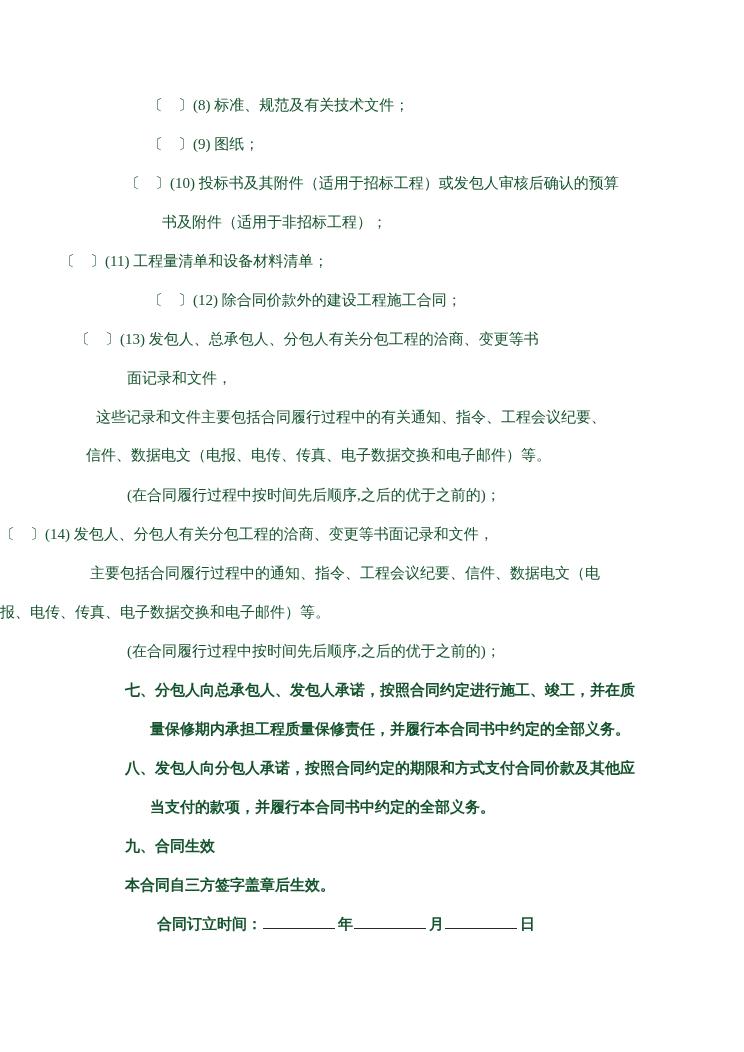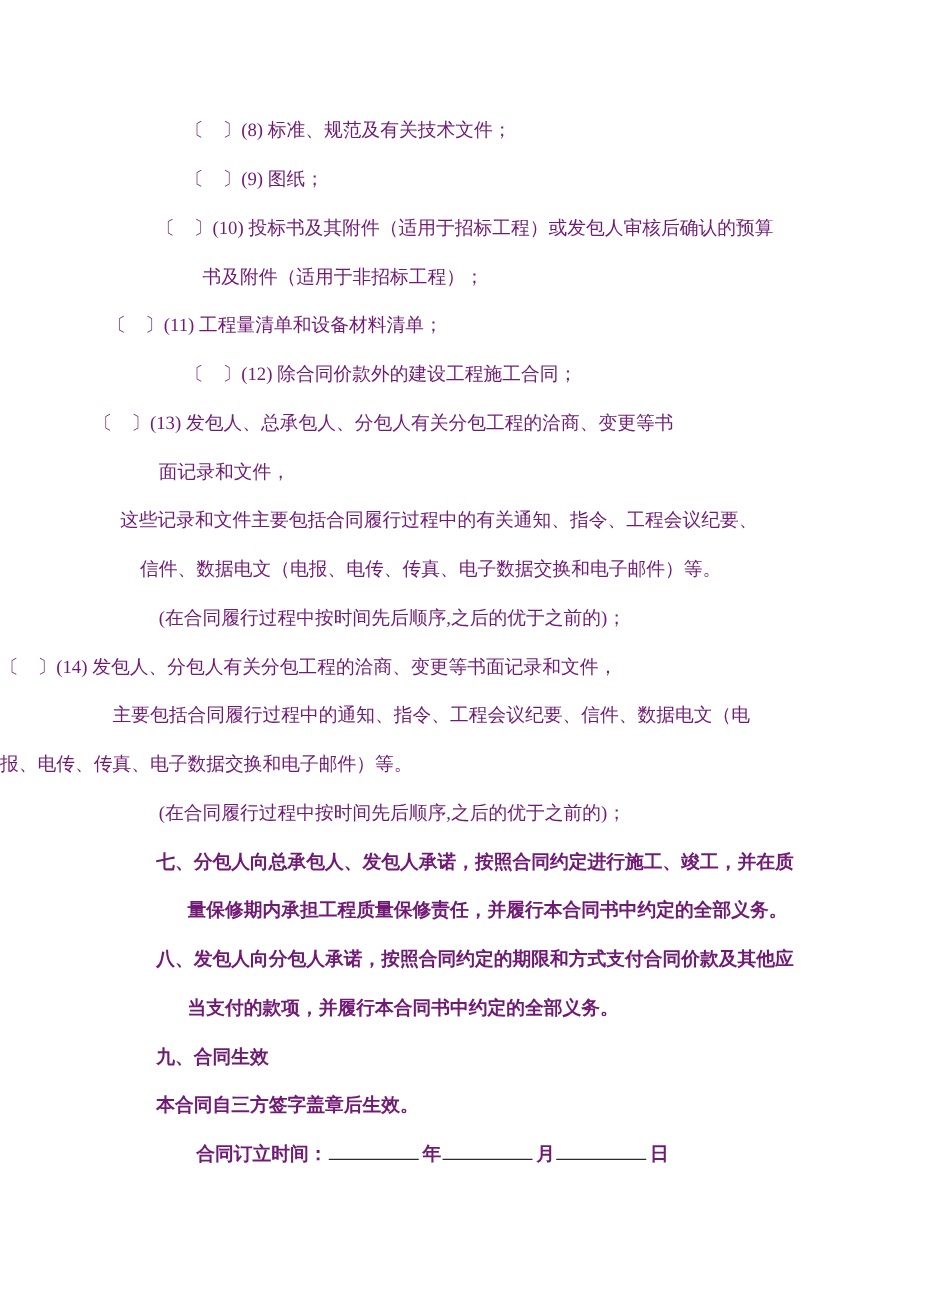--- a/index.html
+++ b/index.html
@@ -9,38 +9,38 @@
   }
   .page {
     position: relative;
     width: 744px;
     height: 1052px;
     background: #ffffff;
     box-sizing: border-box;
     padding-top: 86px;
     font-family: "Liberation Serif", "DejaVu Serif", serif;
     font-size: 15px;
-    color: #701a75;
+    color: #14532d;
     overflow: hidden;
   }
   .line {
     height: 39px;
     line-height: 39px;
     white-space: pre;
     box-sizing: border-box;
   }
   .bold { font-weight: bold; }
   
   .i125 { padding-left: 125px; }
   .i127 { padding-left: 127px; }
   .i128 { padding-left: 96px; }
   .i133 { }
   .i137 { padding-left: 90px; }
-  .i143 { padding-left: 112px; font-family: Liberation Mono, monospace; }
-  .i146 { padding-left: 86px; }
+  .i143 { padding-left: 86px; font-family: Liberation Mono, monospace; }
+  .i146 { padding-left: 60px; }
   .i148 { padding-left: 148px; }
   .i150 { padding-left: 150px; }
   .i157 { padding-left: 157px; }
   .i158 { padding-left: 75px; }
   .i162 { padding-left: 162px; }
   
   .blank {
     display: inline-block;
     width: 72px;
     height: 15px;

